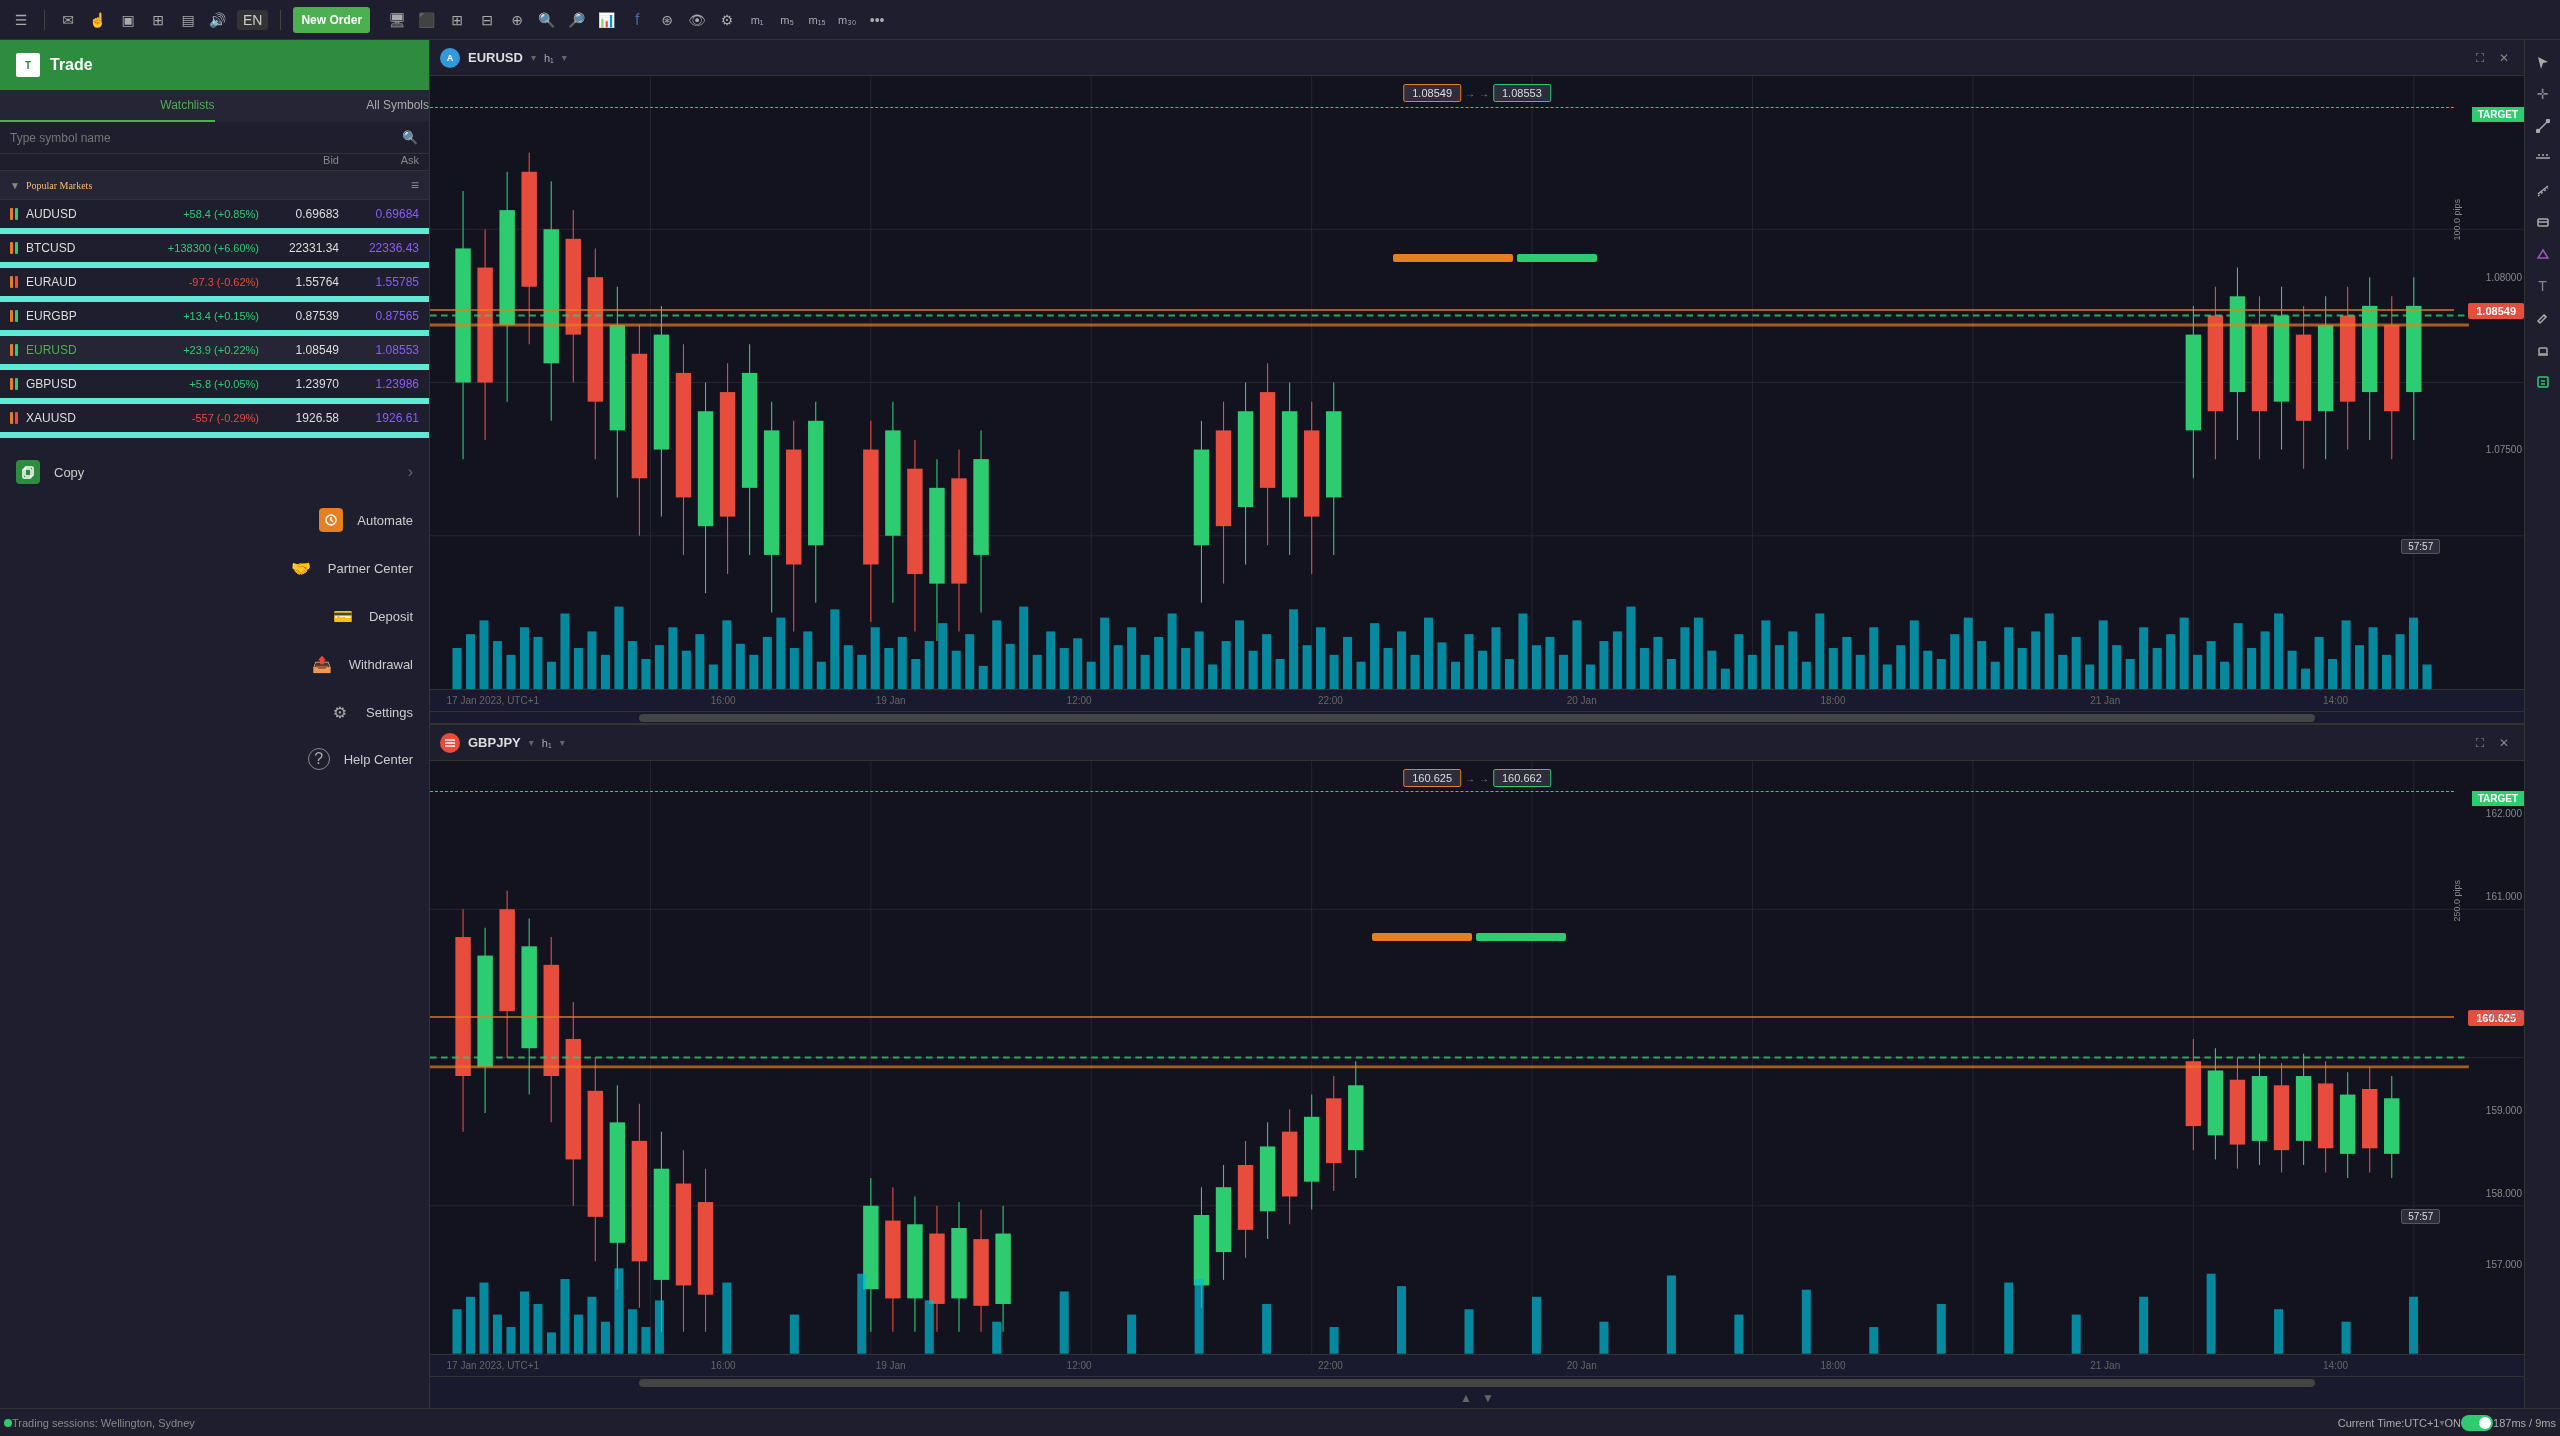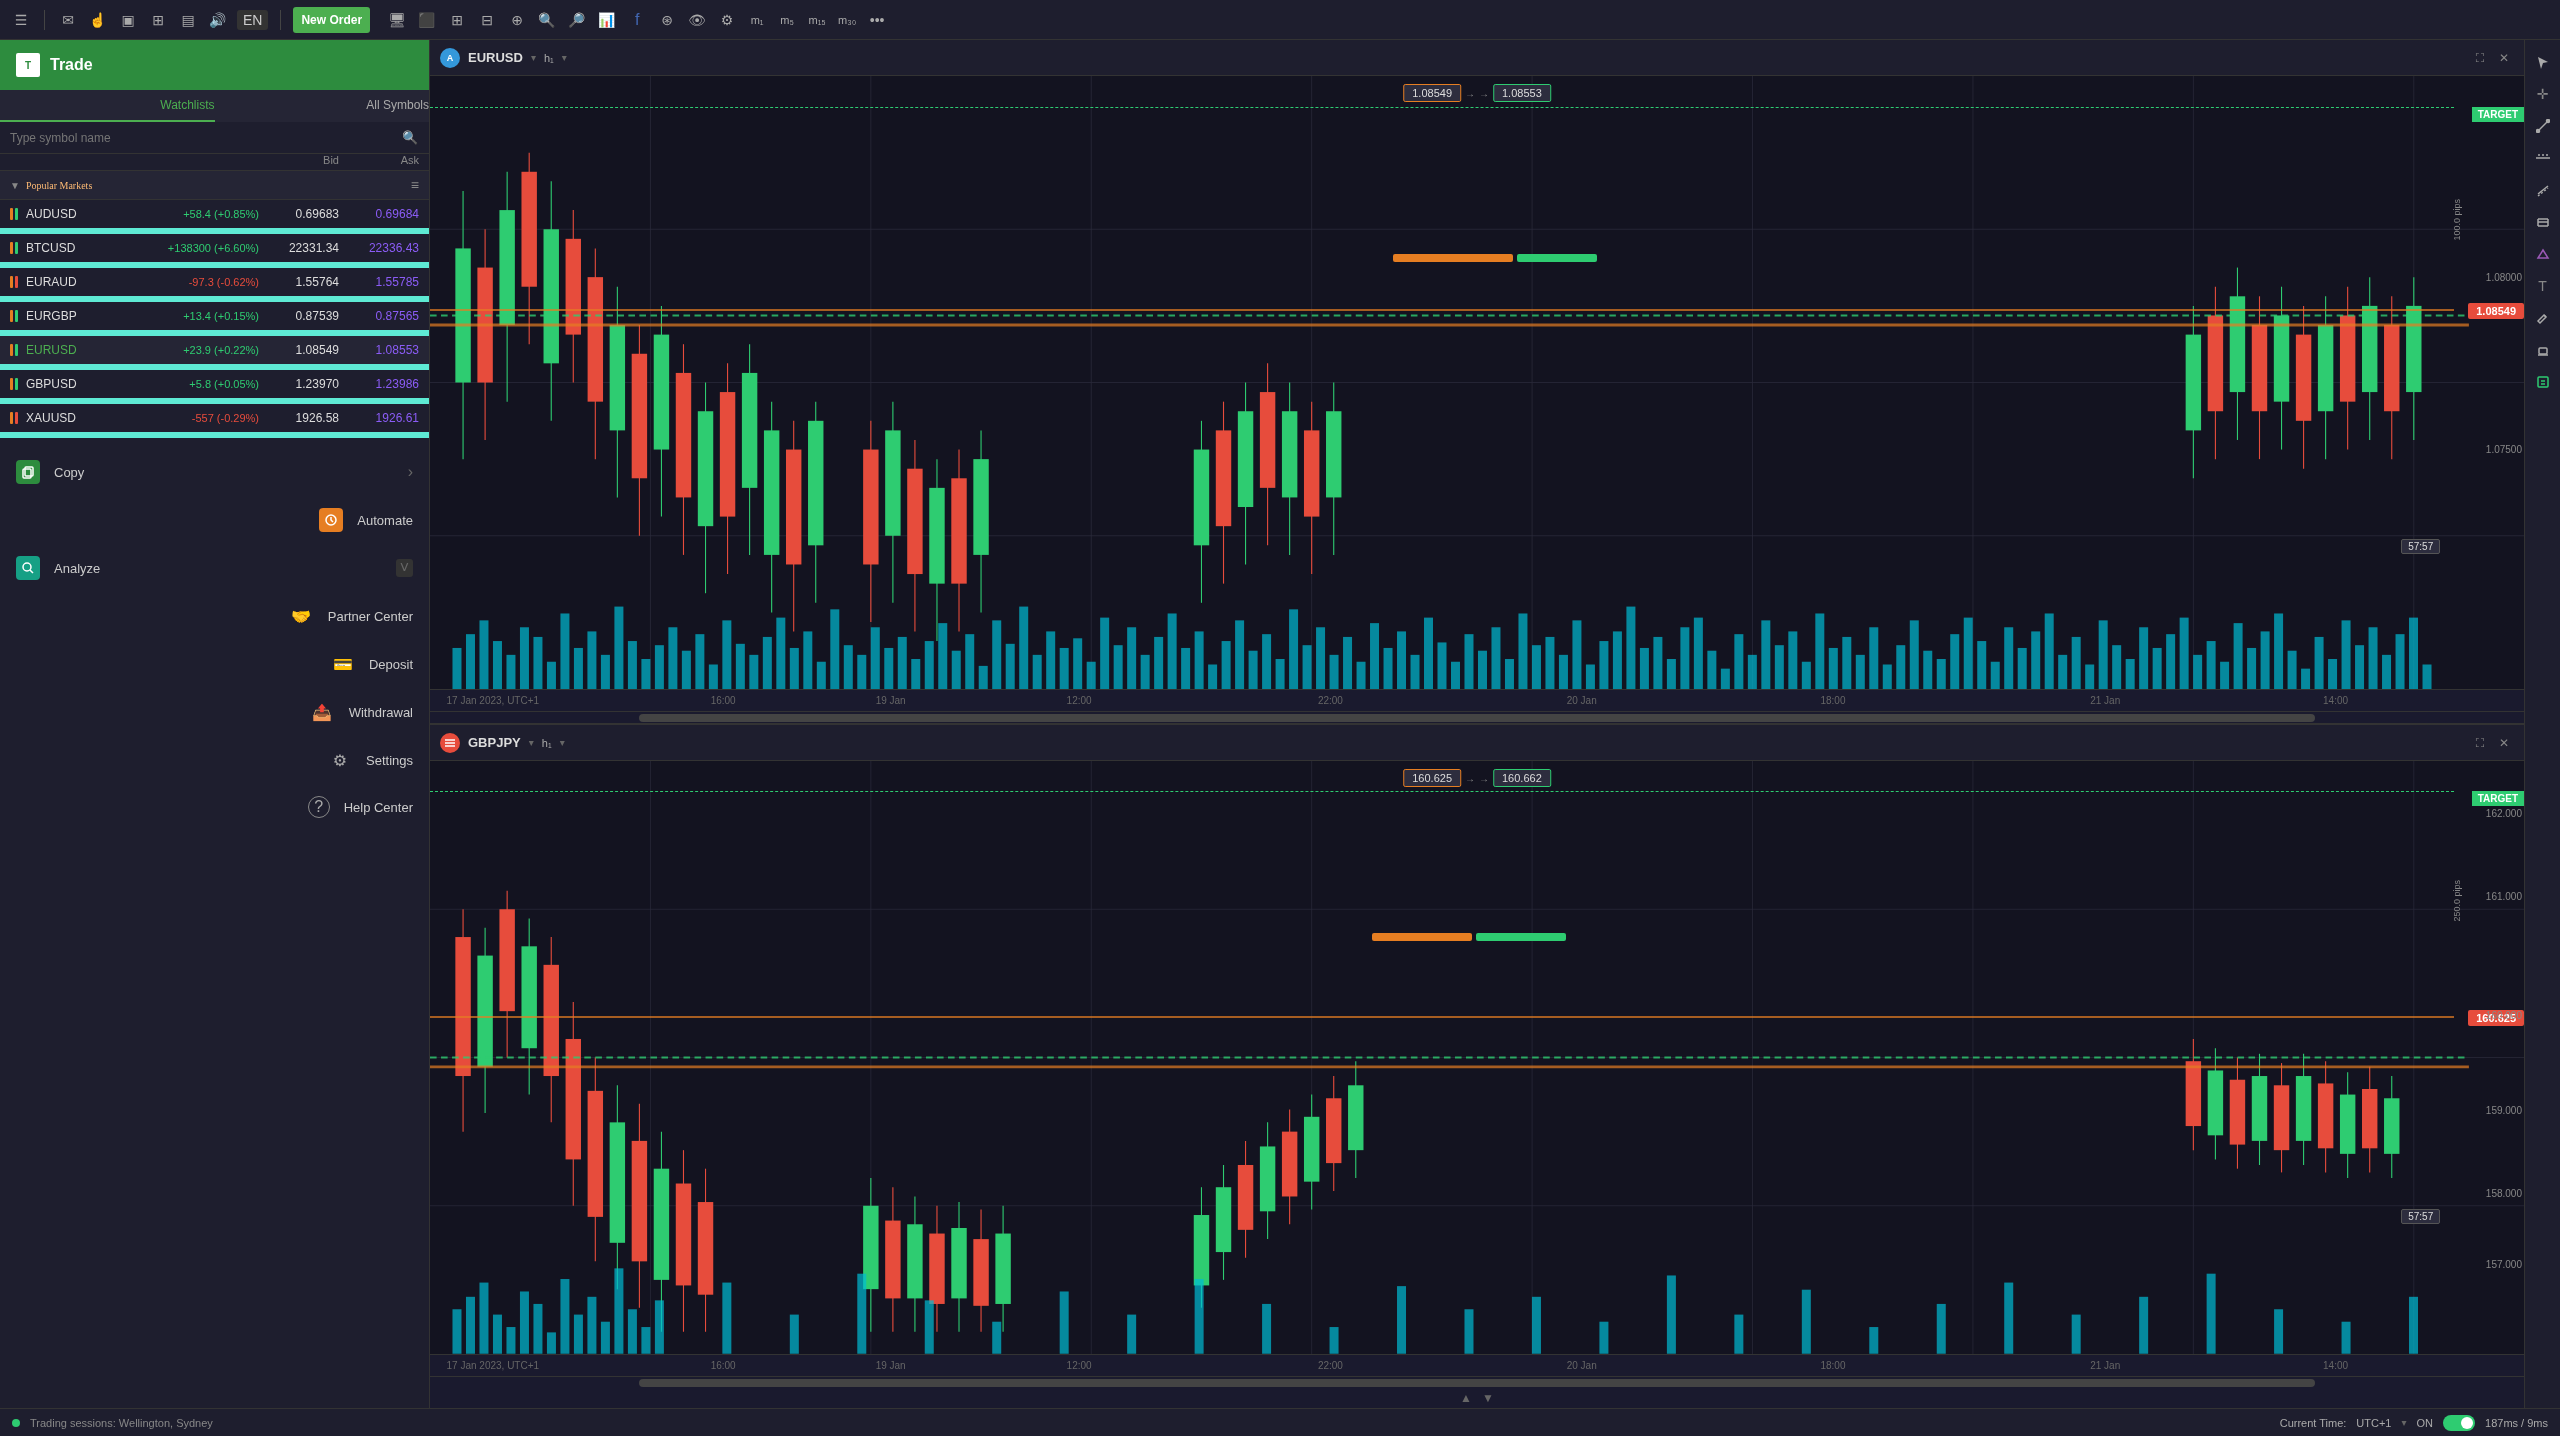--- a/index.html
+++ b/index.html
@@ -396,22 +396,21 @@
     .right-tool.purple { color: #9b59b6; }
     .right-tool.green-rt { color: #2ecc71; }
 
     
     .status-bar {
       height: 28px;
       background: #1e1e2e;
       border-top: 1px solid #333;
       display: flex;
       align-items: center;
-      padding: 0 12px;
-      gap: 10px;
+      padding: 0 4px;
       flex-shrink: 0;
     }
     .status-dot { width: 8px; height: 8px; border-radius: 50%; background: #2ecc71; }
     .status-text { color: #888; font-size: 11px; }
     .status-spacer { flex: 1; }
     .status-time { color: #aaa; font-size: 11px; }
     .status-toggle {
       display: flex;
       align-items: center;
       gap: 4px;
@@ -638,30 +637,20 @@
         <span class="nav-chevron">›</span>
       </div>
       <div class="nav-item">
         <div class="nav-icon orange-bg">
           <svg width="14" height="14" viewBox="0 0 14 14" fill="white">
             <circle cx="7" cy="7" r="5" fill="none" stroke="white" stroke-width="1.5"></circle>
             <path d="M7 4v3l2 2" stroke="white" stroke-width="1.5" fill="none"></path>
           </svg>
         </div>
         <span class="nav-label">Automate</span>
-      </div>
-      <div class="nav-item">
-        <div class="nav-icon teal-bg">
-          <svg width="14" height="14" viewBox="0 0 14 14" fill="white">
-            <circle cx="6" cy="6" r="4" fill="none" stroke="white" stroke-width="1.5"></circle>
-            <line x1="9" y1="9" x2="12" y2="12" stroke="white" stroke-width="1.5"></line>
-          </svg>
-        </div>
-        <span class="nav-label">Analyze</span>
-        <span class="nav-chevron" style="background:#333; border-radius:3px; padding:0 4px;">˅</span>
       </div>
       <div class="nav-item">
         <div class="nav-icon" style="color:#aaa;">🤝</div>
         <span class="nav-label">Partner Center</span>
       </div>
       <div class="nav-item">
         <div class="nav-icon" style="color:#aaa;">💳</div>
         <span class="nav-label">Deposit</span>
       </div>
       <div class="nav-item">

